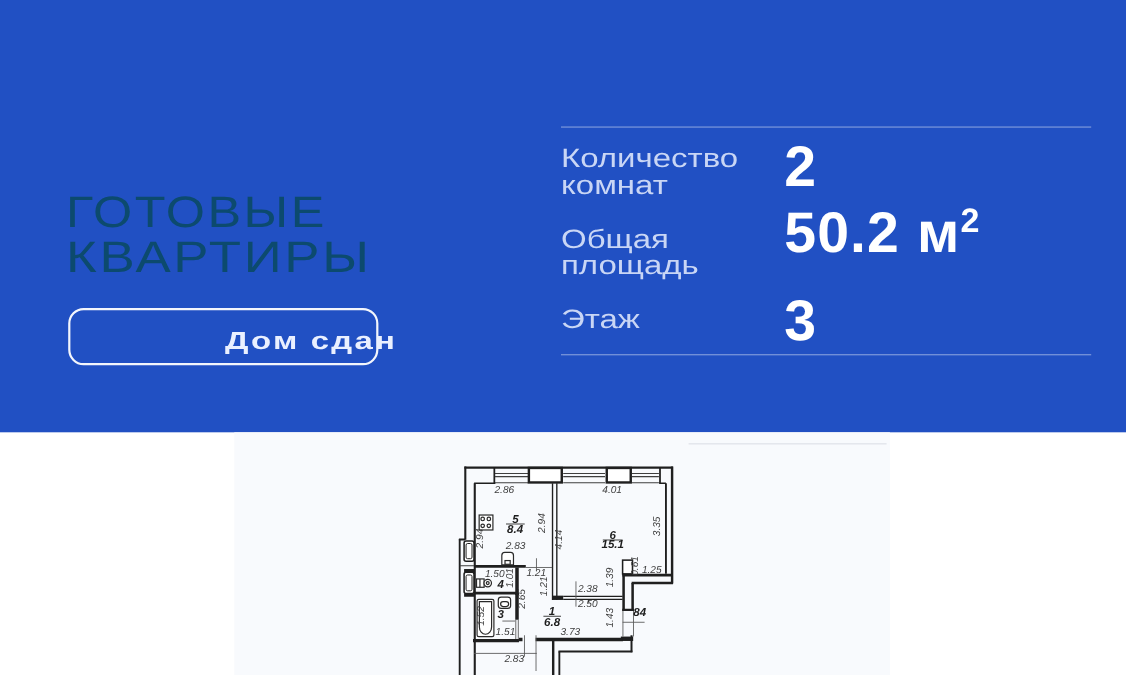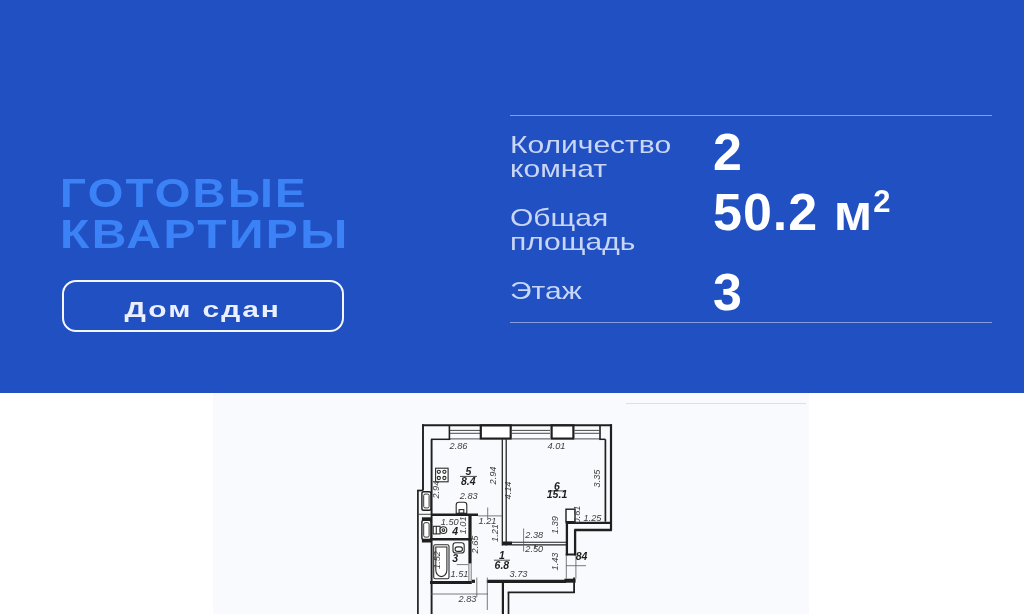--- a/index.html
+++ b/index.html
@@ -1,20 +1,20 @@
 <!DOCTYPE html>
 <html><head>
 <meta charset="utf-8">
 <style>
   html,body{margin:0;padding:0}
   body{width:1024px;height:614px;position:relative;font-family:"Liberation Sans",sans-serif;background:#ffffff;overflow:hidden}
   .banner{position:absolute;left:0;top:0;width:1024px;height:393px;background:#2150c3}
-  .headline{position:absolute;left:60px;top:173px;color:#3b82f6;font-weight:bold;font-size:40px;line-height:41px}
+  .headline{position:absolute;left:60px;top:173px;color:#0c4a6e;font-weight:normal;font-size:40px;line-height:41px}
   .headline span{display:block;transform-origin:0 50%;letter-spacing:2px}
-  .btn{position:absolute;left:62px;top:280px;width:282px;height:52px;border:2px solid rgba(255,255,255,0.95);border-radius:14px;color:#eaf0ff;font-size:22.5px;font-weight:bold;display:flex;align-items:center;justify-content:center;padding-top:7px;box-sizing:border-box}
+  .btn{position:absolute;left:62px;top:280px;width:282px;height:52px;border:2px solid rgba(255,255,255,0.95);border-radius:14px;color:#eaf0ff;font-size:22.5px;font-weight:bold;display:flex;align-items:center;justify-content:flex-end;padding-top:7px;box-sizing:border-box}
   .btn span{display:inline-block;transform:scaleX(1.33);letter-spacing:1.5px}
   .sep{position:absolute;left:510px;width:482px;height:1px;background:rgba(255,255,255,0.45)}
   .lbl{position:absolute;left:510px;color:#c9d6f5;font-size:24px;line-height:24px;transform:scaleX(1.25);transform-origin:0 0}
   .val{position:absolute;left:713px;color:#ffffff;font-size:52px;font-weight:bold;letter-spacing:1px}
   .col{position:absolute;left:213px;top:393px;width:596px;height:221px;background:#f8fafd}
   .plansvg{position:absolute;left:405px;top:415px}
 </style>
 </head>
 <body>
 

